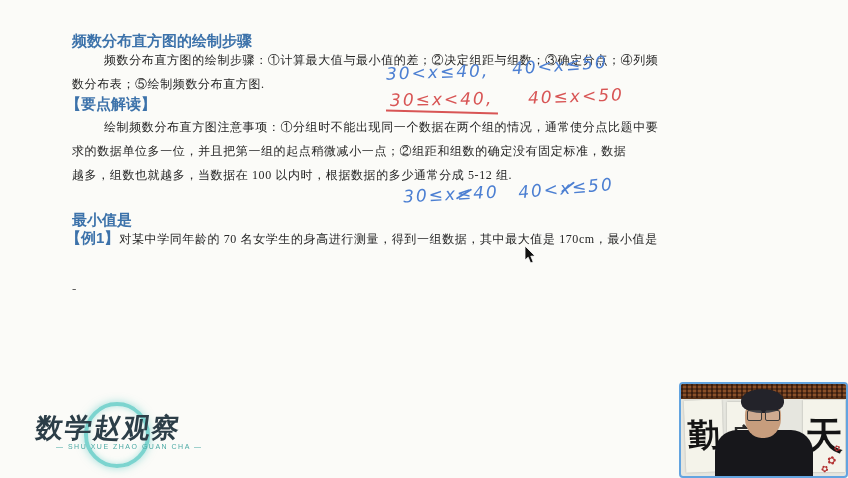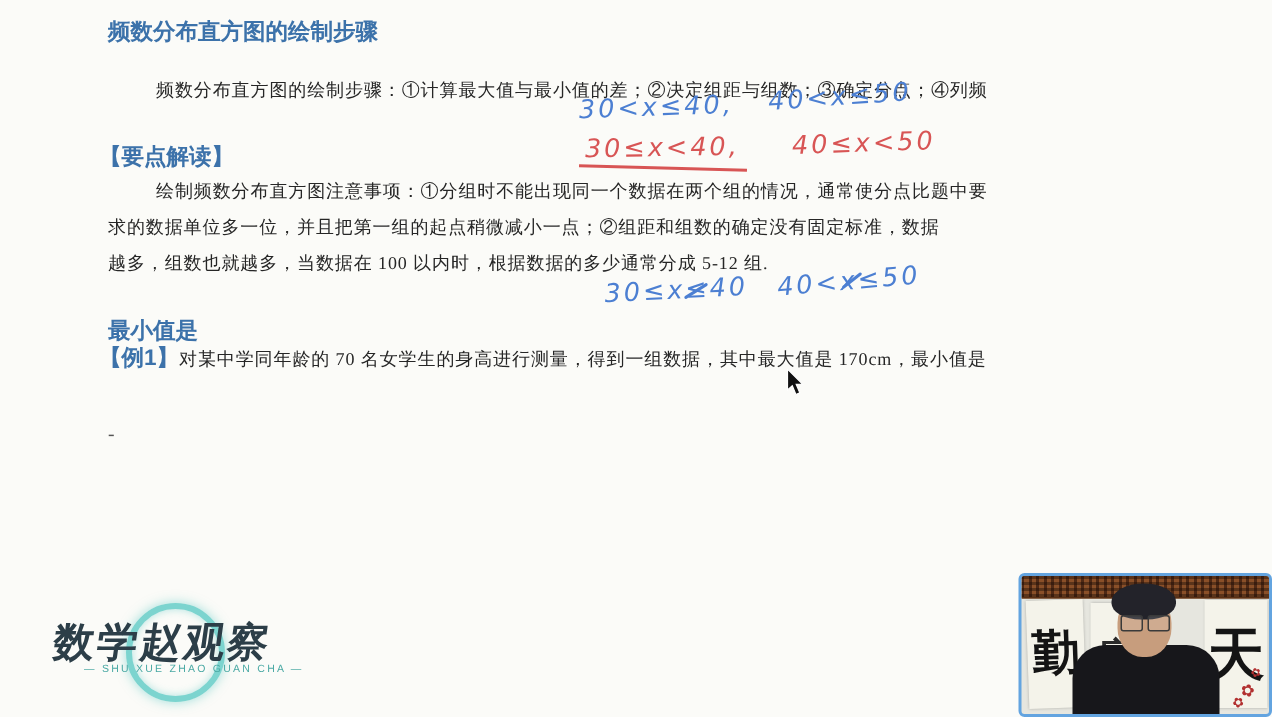--- a/index.html
+++ b/index.html
@@ -36,22 +36,23 @@
   .cam-body{position:absolute;left:34px;top:46px;width:98px;height:50px;background:#17171b;border-radius:22px 22px 0 0;}
   .flower{position:absolute;color:#b23030;font-size:11px;font-family:"DejaVu Sans",sans-serif;}
   .cursor-icon{position:absolute;left:524px;top:246px;width:12px;height:18px;}
   .stray{font-size:13px;color:#555;}
 </style>
 </head>
 <body>
 
 <div class="stage">
 
-  <div class="abs h-blue" style="left:72px;top:12px;">频数分布直方图的绘制步骤</div>
+  <div class="abs h-blue" style="left:72px;top:32px;">频数分布直方图的绘制步骤</div>
   <div class="abs body-line" style="left:104px;top:52px;">频数分布直方图的绘制步骤：①计算最大值与最小值的差；②决定组距与组数；③确定分点；④列频</div>
+  <div class="abs body-line" style="left:72px;top:76px;">数分布表；⑤绘制频数分布直方图.</div>
 
   <div class="abs pen pen-blue" style="left:386px;top:62px;transform:rotate(-2deg);">30&lt;x≤40,</div>
   <div class="abs pen pen-blue" style="left:512px;top:55px;transform:rotate(-4deg);">40&lt;x≤50</div>
 
   <div class="abs pen pen-red" style="left:390px;top:89px;transform:rotate(-1deg);">30≤x&lt;40,</div>
   <div class="red-underline" style="left:386px;top:111px;"></div>
   <div class="abs pen pen-red" style="left:528px;top:86px;transform:rotate(-2deg);">40≤x&lt;50</div>
 
   <div class="abs body-line" style="left:104px;top:119px;">绘制频数分布直方图注意事项：①分组时不能出现同一个数据在两个组的情况，通常使分点比题中要</div>
   <div class="abs h-blue" style="left:66px;top:95px;">【要点解读】</div>

